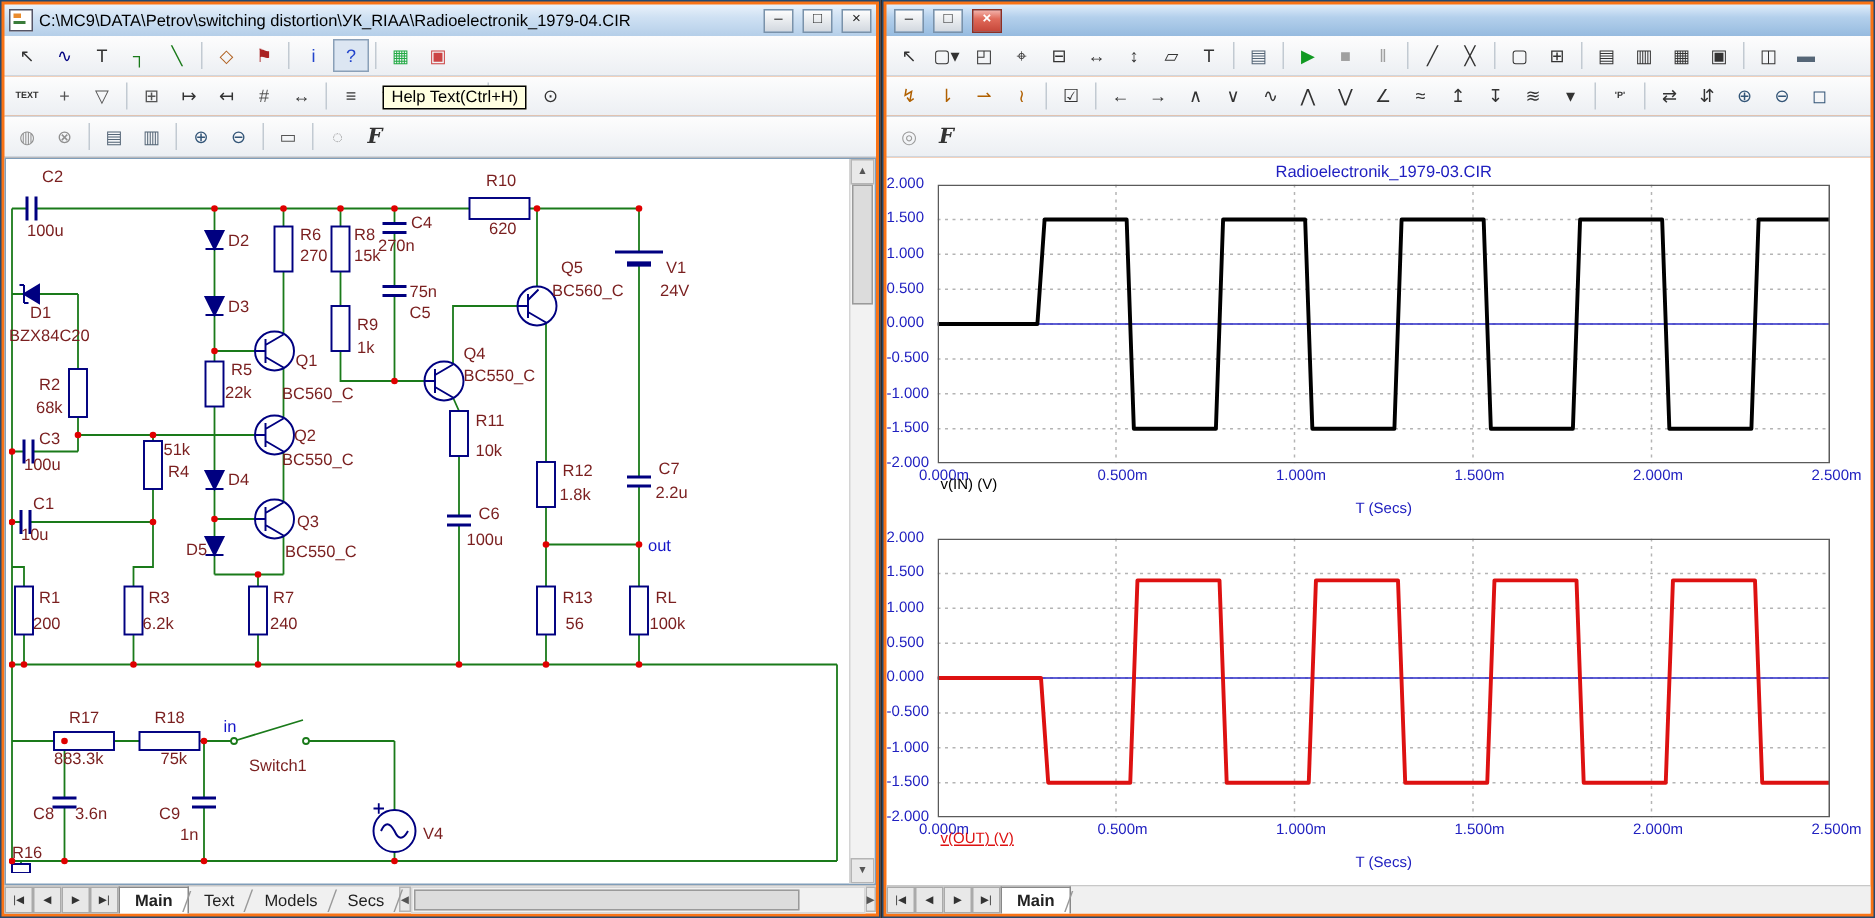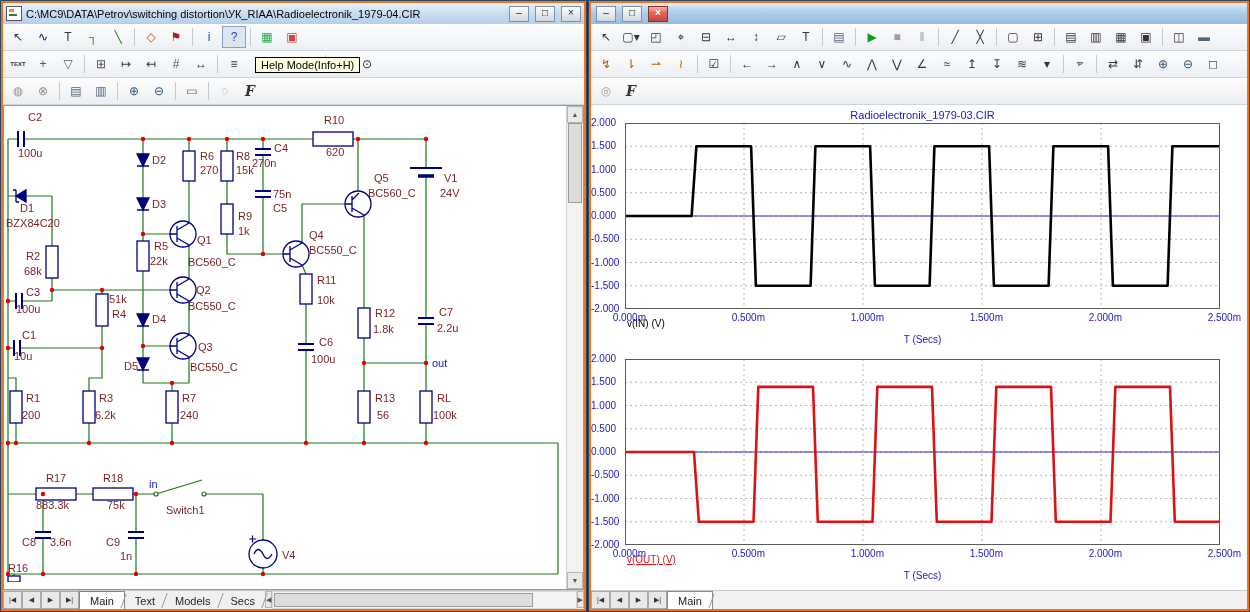--- a/index.html
+++ b/index.html
@@ -41,21 +41,21 @@
           border:1px solid #9a9a9a;}
   .scroll-btn.bottom{position:absolute;bottom:0;left:0;right:0;}
   .bottom-strip{flex:0 0 18px;height:18px;display:flex;align-items:stretch;background:#f0f0f0;
                 border-top:1px solid #c8c8c8;font-size:11px;}
   .navbtn{width:17px;border:1px solid #aaa;background:#e8e8e8;display:flex;align-items:center;
           justify-content:center;font-size:7px;color:#333;flex:0 0 17px;}
   .doc-tabs{display:flex;align-items:stretch;}
   .doc-tab{padding:1px 10px 0;display:flex;align-items:center;position:relative;color:#222;}
   .doc-tab::after{content:"";position:absolute;right:0;top:2px;bottom:1px;width:1px;
                   background:#999;transform:skewX(-20deg);}
-  .doc-tab.selected{background:#fff;border:1px solid #888;border-bottom:none;font-weight:normal;}
+  .doc-tab.selected{background:#fff;border:1px solid #888;border-bottom:none;font-weight:bold;}
   .hscroll{flex:1;display:flex;align-items:stretch;}
   .htrack{flex:1;background:#f2f2f2;position:relative;border:1px solid #d8d8d8;}
   .hthumb{position:absolute;left:1px;top:1px;bottom:1px;width:85%;background:#dcdcdc;
           border:1px solid #9a9a9a;}
   .strip-fill{flex:1;background:#f0f0f0;}
   #plot-area{flex:1;position:relative;background:#fff;overflow:hidden;}
   .ytick{position:absolute;left:0;width:22px;text-align:right;font-size:10px;color:#2020c0;}
   .xtick{position:absolute;width:42px;text-align:right;font-size:10px;color:#2020c0;}
   .ptitle{position:absolute;left:34px;width:595px;text-align:center;font-size:11px;color:#2020c0;}
   .xtitle{position:absolute;left:34px;width:595px;text-align:center;font-size:10px;color:#2020c0;}
@@ -115,21 +115,21 @@
       <div class="tbtn" style="color: rgb(85, 102, 119);">▥</div>
       <div class="tsep"></div>
       <div class="tbtn" style="color: rgb(51, 85, 119);">⊕</div>
       <div class="tbtn" style="color: rgb(51, 85, 119);">⊖</div>
       <div class="tsep"></div>
       <div class="tbtn" style="color: rgb(85, 85, 85);">▭</div>
       <div class="tsep"></div>
       <div class="tbtn" style="color: rgb(119, 119, 119);">◌</div>
       <div class="tbtn serif">F</div>
     </div>
-  <div class="tooltip">Help Mode(Info+H)</div>
+  <div class="tooltip">Help Text(Ctrl+H)</div>
 
   <div class="main-area">
     <svg id="schematic-svg" width="564" height="474" viewBox="0 0 564 474">
 
       <g stroke="#1a7a1a" fill="none" stroke-width="1.2">
         <path d="M2,31 H12 M18,31 H420 M2,31 V466 M2,335 H552 M552,335 V466 M2,466 H552"></path>
         <path d="M137,31 V46 M137,58 V90 M137,102 V133 M137,163 V206 M137,218 V250 M137,262 V275 M137,275 H183 M166,275 V283 M183,31 V43 M183,73 V115 M183,137 V171 M183,193 V227 M183,249 V275 M221,31 V43 M221,73 V96 M221,126 V146 H277 M257,31 V41 M257,47 V83 M257,89 V146 M137,126 H164 M137,238 H164"></path>
         <path d="M352,31 V83 M358,107 V200 M358,230 V283 M358,255 H420 M420,31 V60 M420,68 V210 M420,216 V283 M296,135 V96 H339 M296,157 L300,166 M300,196 V236 M300,242 V335"></path>
         <path d="M2,88 H10 M20,88 H46 M46,88 V138 M46,170 V193 M46,182 H164 M2,193 H10 M16,193 H46 M2,240 H8 M14,240 H96 M96,182 V186 M96,218 V270 H83 V283 M10,283 V270 H2 M10,315 V335 M83,315 V335 M166,315 V335 M358,315 V335 M420,315 V335"></path>
         <path d="M2,386 H30 M70,386 H87 M127,386 H150 M198,386 H257 M257,386 V432 M257,460 V466 M150,386 L196,372 M37,386 V424 M37,430 V466 M130,386 V424 M130,430 V466 M8,466 V468"></path>

